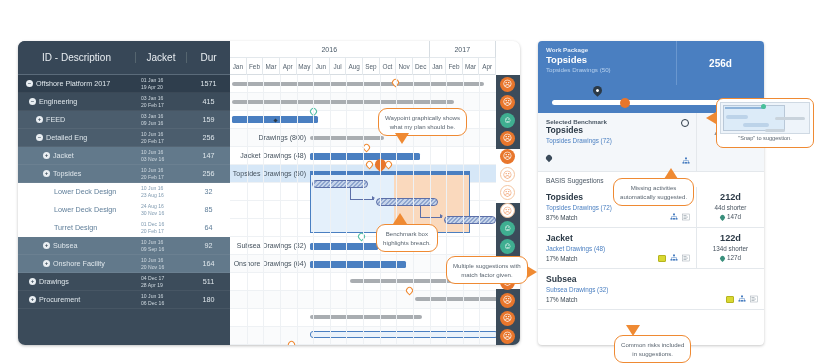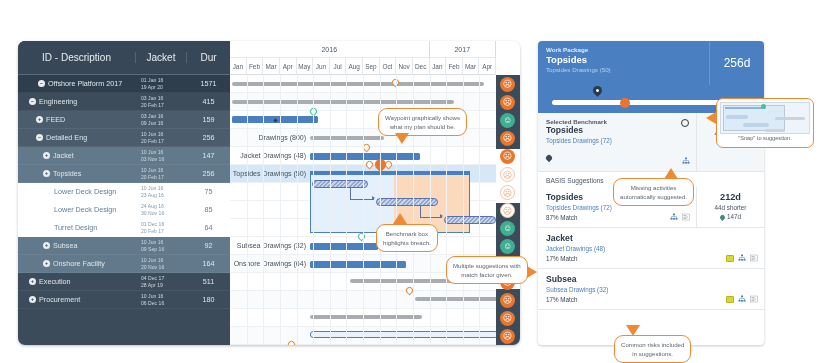--- a/index.html
+++ b/index.html
@@ -39,21 +39,21 @@
   .trow.lvl2 { background:#4b5d6d; }
   .trow.lvl3 { background:#62798b; }
   .trow.white { background:#ffffff; color:#5f7e99; }
   .trow.white .c2 { color:#7f9ab0; }
   .trow.white .c3 { color:#5f7e99; }
   .tg {
     width:7px; height:7px; border-radius:50%; background:#e9eef2; color:#3b4b5a;
     font-size:6px; line-height:7px; text-align:center; flex:none; margin-right:3px;
     font-weight:bold;
   }
-  .ind0 { padding-left:20px; } .ind1 { padding-left:11px; }
+  .ind0 { padding-left:8px; } .ind1 { padding-left:11px; }
   .ind2 { padding-left:18px; } .ind3 { padding-left:25px; }
   .ind4 { padding-left:36px; }
 
   
   .gantt { position:absolute; left:212px; top:0; right:24px; height:304px; background:#fff; overflow:hidden; }
   .g-head { height:34px; border-bottom:1px solid #d7dde2; position:relative; }
   .g-year {
     position:absolute; top:0; height:17px; line-height:17px; text-align:center;
     font-size:7px; color:#4a5a68; border-right:1px solid #d7dde2; border-bottom:1px solid #e3e8ec;
   }
@@ -100,21 +100,21 @@
   .stripwhite { position:absolute; right:0; width:24px; background:#fff; }
 
   
   #app-right {
     position:absolute; left:538px; top:41px; width:226px; height:304px;
     background:#fff; border-radius:4px; overflow:hidden;
     box-shadow:0 1px 3px rgba(0,0,0,.22);
   }
   .rp-hdr { background:#4a7fc1; color:#fff; height:44px; display:flex; }
   .rp-hdr .l { flex:1; padding:5px 0 0 8px; }
-  .rp-hdr .r { width:55px; border-left:1px solid #6a97cf; display:flex; align-items:center; justify-content:center; font-size:12px; font-weight:normal; }
+  .rp-hdr .r { width:88px; border-left:1px solid #6a97cf; display:flex; align-items:center; justify-content:center; font-size:10px; font-weight:bold; }
   .rp-k { font-size:6.2px; font-weight:bold; color:#e2ecf8; }
   .rp-t { font-size:9.5px; font-weight:bold; margin-top:1px; }
   .rp-s { font-size:6.2px; color:#b6d0ee; margin-top:1px; }
   .rp-slider { background:#4a7fc1; height:28px; position:relative; }
   .sl-track { position:absolute; left:14px; right:0; top:15px; height:5px; background:#fff; border-radius:3px; }
   .sl-knob { position:absolute; left:82px; top:12.5px; width:10px; height:10px; border-radius:50%; background:#e8762c; }
   .sl-pin { position:absolute; left:55px; top:1px; width:9px; height:13px; }
   .sl-pin i { display:block; width:9px; height:9px; border-radius:50% 50% 50% 0; transform:rotate(-45deg); background:#2c3a47; }
   .sl-pin i::after { content:''; position:absolute; left:3px; top:3px; width:3px;height:3px;border-radius:50%;background:#fff; }
   .sl-arrow { position:absolute; right:-1px; top:12px; width:0;height:0;
@@ -221,21 +221,21 @@
               <span>Topsides</span>
             </div>
             <div class="c2">10 Jun 16<br>20 Feb 17</div>
             <div class="c3">256</div>
           </div>
           <div class="trow lvl3 white">
             <div class="c1 ind4">
               <span>Lower Deck Design</span>
             </div>
             <div class="c2">10 Jun 16<br>23 Aug 16</div>
-            <div class="c3">75</div>
+            <div class="c3">32</div>
           </div>
           <div class="trow lvl3 white">
             <div class="c1 ind4">
               <span>Lower Deck Design</span>
             </div>
             <div class="c2">24 Aug 16<br>30 Nov 16</div>
             <div class="c3">85</div>
           </div>
           <div class="trow lvl3 white">
             <div class="c1 ind4">
@@ -256,21 +256,21 @@
             <div class="c1 ind3">
               <span class="tg">+</span>
               <span>Onshore Facility</span>
             </div>
             <div class="c2">10 Jun 16<br>20 Nov 16</div>
             <div class="c3">164</div>
           </div>
           <div class="trow lvl1">
             <div class="c1 ind1">
               <span class="tg">+</span>
-              <span>Execution</span>
+              <span>Drawings</span>
             </div>
             <div class="c2">04 Dec 17<br>28 Apr 19</div>
             <div class="c3">511</div>
           </div>
           <div class="trow lvl1">
             <div class="c1 ind1">
               <span class="tg">+</span>
               <span>Procurement</span>
             </div>
             <div class="c2">10 Jun 16<br>06 Dec 16</div>
@@ -516,20 +516,25 @@
                 <path d="M8 4.2v3M3 10V7.2h10V10" stroke="#4a7fc1" stroke-width="1" fill="none"></path>
               </svg>
               <svg class="mi" viewBox="0 0 16 16">
                 <rect x="1" y="2" width="14" height="12" fill="none" stroke="#9aa5ae" stroke-width="1"></rect>
                 <rect x="3" y="4.5" width="6" height="1.4" fill="#9aa5ae"></rect>
                 <rect x="3" y="7.4" width="9" height="1.4" fill="#9aa5ae"></rect>
                 <rect x="3" y="10.3" width="6" height="1.4" fill="#9aa5ae"></rect>
               </svg>
             </div>
           </div>
+          <div class="r">
+            <div class="c-d">122d</div>
+            <div class="c-d2">134d shorter</div>
+            <div class="c-d3"><span class="pin-sm"></span><span>127d</span></div>
+          </div>
         </div>
         <div class="card">
           <div class="l">
             <div class="c-t">Subsea</div>
             <div class="c-s">Subsea Drawings (32)</div>
             <div class="c-m">17% Match</div>
             <div class="mini-icons">
               <span class="sq-y"></span>
               <svg class="mi" viewBox="0 0 16 16">
                 <rect x="6" y="1" width="4" height="3.2" fill="#4a7fc1"></rect>

